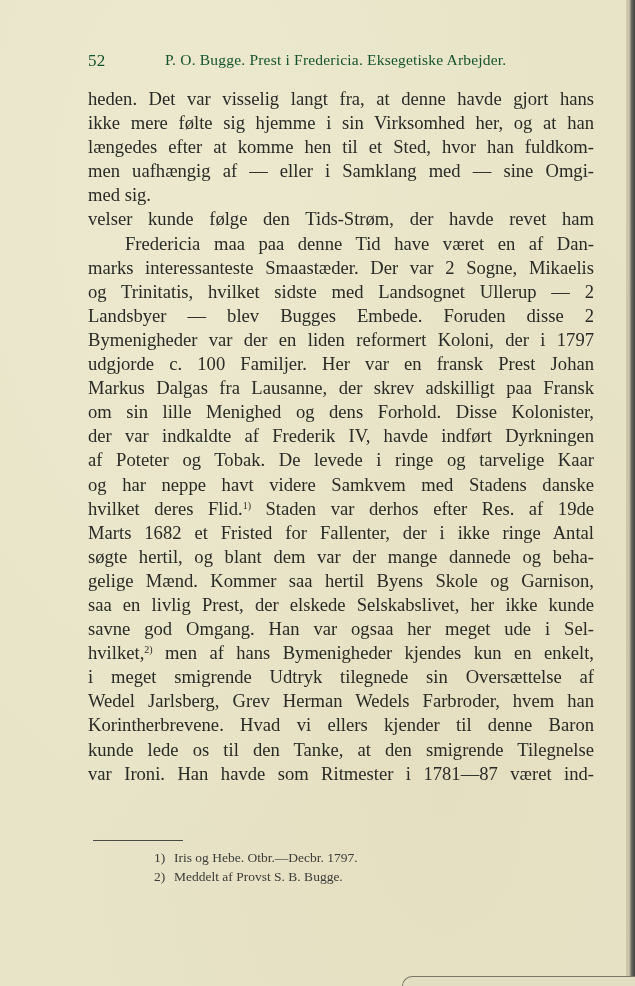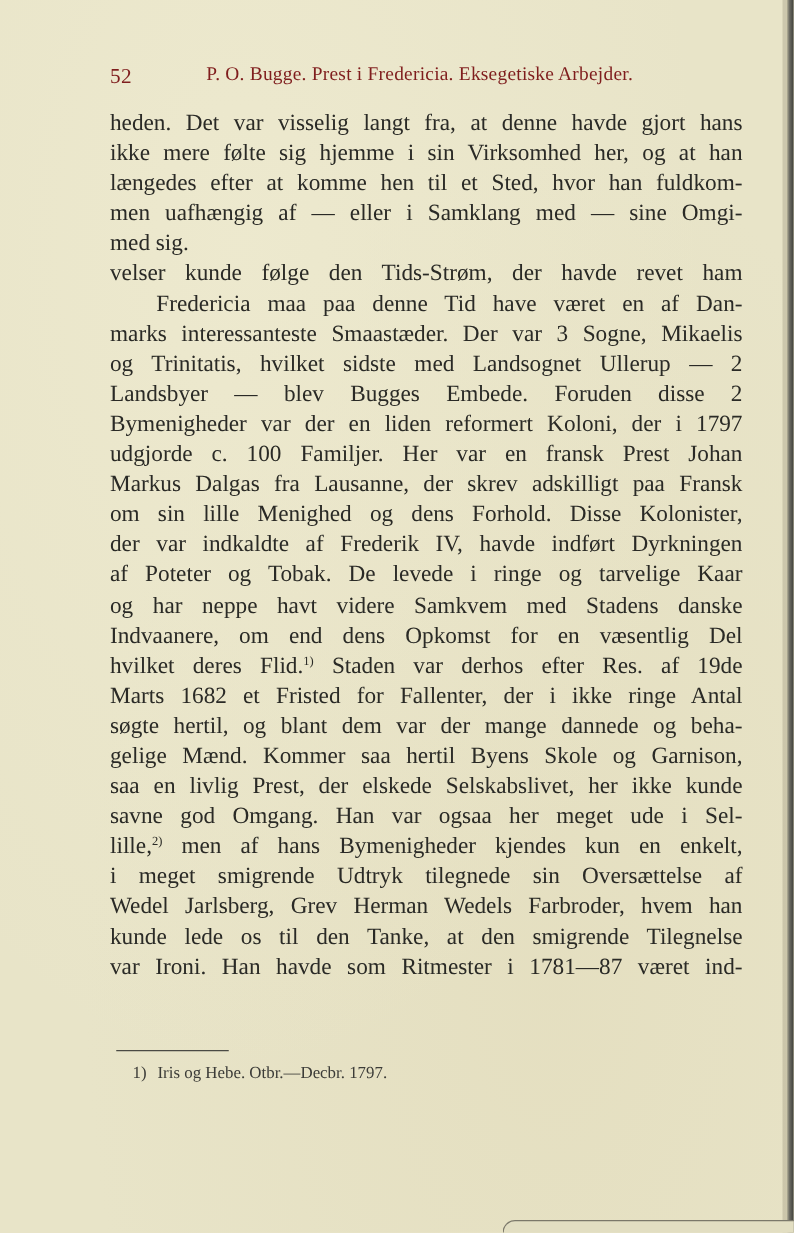--- a/index.html
+++ b/index.html
@@ -35,21 +35,21 @@
       background: rgba(170,165,140,0.45);
     }
     .header {
       position: absolute;
       top: 50px;
       left: 88px;
       width: 500px;
       height: 22px;
       font-size: 15.5px;
       letter-spacing: 0.2px;
-      color: #7f1d1d;
+      color: #14532d;
     }
     .page-number {
       position: absolute;
       left: 0;
       top: 1px;
       font-size: 17px;
     }
     .running-head {
       position: absolute;
       left: 77px;
@@ -94,20 +94,21 @@
       top: 848px;
       left: 106px;
       width: 400px;
       font-size: 13.5px;
       color: #3c3c38;
     }
     .footnote {
       height: 19px;
       line-height: 19px;
       white-space: nowrap;
+      margin-left: 48px;
     }
     .footnote .marker {
       display: inline-block;
       width: 20px;
     }
     .next-page-corner {
       position: absolute;
       top: 976px;
       left: 402px;
       width: 240px;
@@ -130,45 +131,48 @@
 </div>
 
 <div class="body-text">
   <div class="line"><span>heden.  Det var visselig langt fra, at denne havde gjort hans</span></div>
   <div class="line"><span>ikke mere følte sig hjemme i sin Virksomhed her, og at han</span></div>
   <div class="line"><span>længedes efter at komme hen til et Sted, hvor han fuldkom-</span></div>
   <div class="line"><span>men  uafhængig af — eller i Samklang med — sine Omgi-</span></div>
   <div class="line last"><span>med sig.</span></div>
   <div class="line"><span>velser kunde følge den Tids-Strøm, der havde revet ham</span></div>
   <div class="line indent"><span>Fredericia maa paa denne Tid have været en af Dan-</span></div>
-  <div class="line"><span>marks interessanteste Smaastæder.  Der var 3 Sogne, Mikaelis</span></div>
+  <div class="line"><span>marks interessanteste Smaastæder.  Der var 2 Sogne, Mikaelis</span></div>
   <div class="line"><span>og Trinitatis, hvilket sidste med Landsognet Ullerup — 2</span></div>
   <div class="line"><span>Landsbyer — blev Bugges Embede.  Foruden disse 2</span></div>
   <div class="line"><span>Bymenigheder var der en liden reformert Koloni, der i 1797</span></div>
   <div class="line"><span>udgjorde c. 100 Familjer.  Her var en fransk Prest Johan</span></div>
   <div class="line"><span>Markus Dalgas fra Lausanne, der skrev adskilligt paa Fransk</span></div>
   <div class="line"><span>om sin lille Menighed og dens Forhold.  Disse Kolonister,</span></div>
   <div class="line"><span>der var indkaldte af Frederik IV, havde indført Dyrkningen</span></div>
   <div class="line"><span>af Poteter og Tobak.  De levede i ringe og tarvelige Kaar</span></div>
   <div class="line"><span>og har neppe havt videre Samkvem med Stadens danske</span></div>
-  <div class="line"><span>Indvaanere, om end dens Opkomst for en væsentlig Del</span></div>
   <div class="line"><span>hvilket deres Flid.</span><sup class="fn">1)</sup><span>  Staden var derhos efter Res. af 19de</span></div>
   <div class="line"><span>Marts 1682 et Fristed for Fallenter, der i ikke ringe Antal</span></div>
   <div class="line"><span>søgte hertil, og blant dem var der mange dannede og beha-</span></div>
   <div class="line"><span>gelige Mænd.  Kommer saa hertil Byens Skole og Garnison,</span></div>
   <div class="line"><span>saa en livlig Prest, der elskede Selskabslivet, her ikke kunde</span></div>
   <div class="line"><span>savne god Omgang.  Han var ogsaa her meget ude i Sel-</span></div>
-  <div class="line"><span>lille,</span><sup class="fn">2)</sup><span> men af hans Bymenigheder kjendes kun en enkelt,</span></div>
+  <div class="line"><span>hvilket,</span><sup class="fn">2)</sup><span> men af hans Bymenigheder kjendes kun en enkelt,</span></div>
   <div class="line"><span>i meget smigrende Udtryk tilegnede sin Oversættelse af</span></div>
   <div class="line"><span>Wedel Jarlsberg, Grev Herman Wedels Farbroder, hvem han</span></div>
+  <div class="line"><span>Korintherbrevene.  Hvad vi ellers kjender til denne Baron</span></div>
   <div class="line"><span>kunde lede os til den Tanke, at den smigrende Tilegnelse</span></div>
   <div class="line"><span>var Ironi.  Han havde som Ritmester i 1781—87 været ind-</span></div>
 </div>
 
 <div class="footnote-rule"></div>
 
 <div class="footnotes">
   <div class="footnote">
     <span class="marker">1)</span><span>Iris og Hebe.  Otbr.—Decbr. 1797.</span>
   </div>
+  <div class="footnote">
+    <span class="marker">2)</span><span>Meddelt af Provst S. B. Bugge.</span>
+  </div>
 </div>
 
 <div class="next-page-corner"></div>
 
 </body></html>

